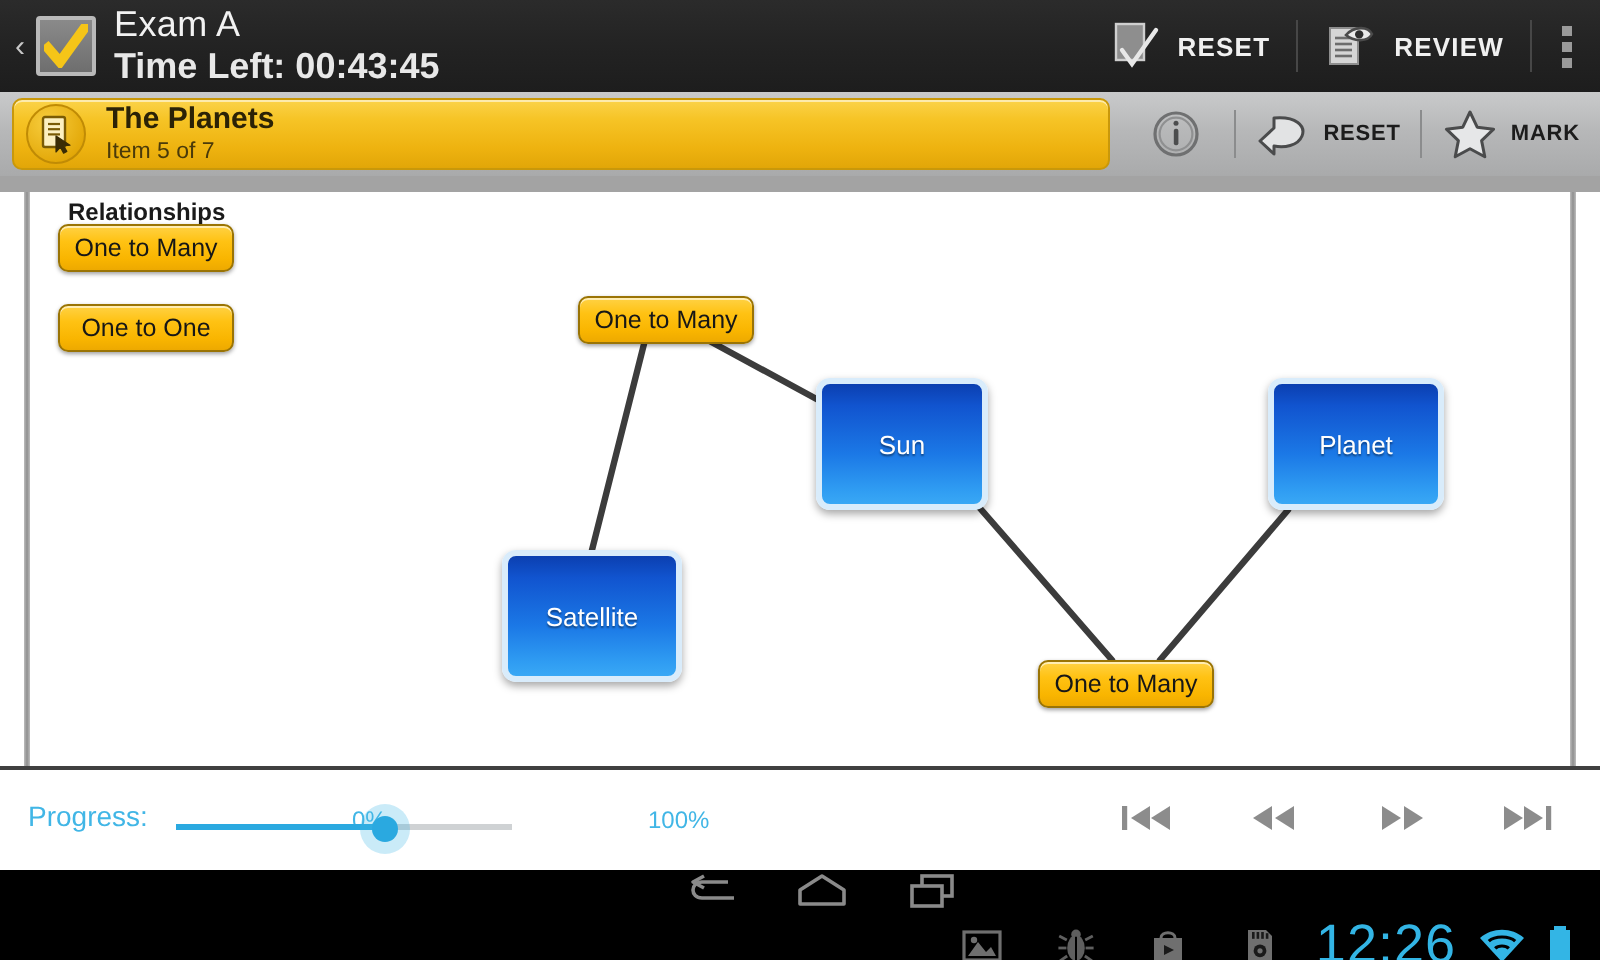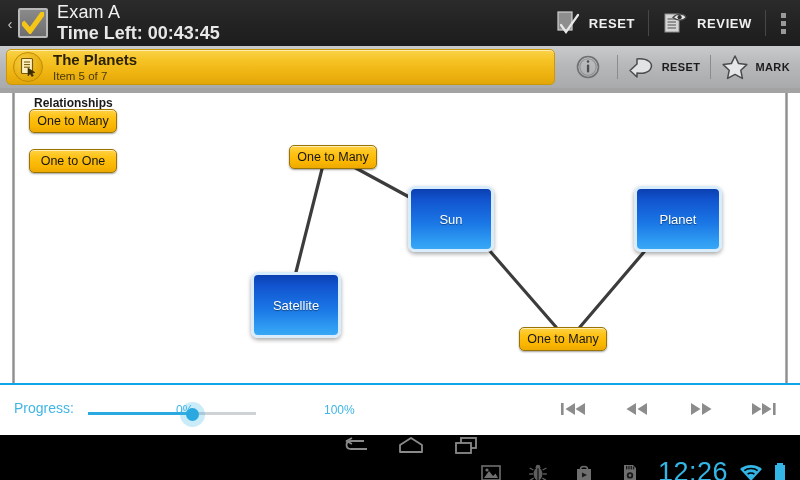--- a/index.html
+++ b/index.html
@@ -80,21 +80,21 @@
     display: flex; align-items: center; height: 42px; padding: 0 10px;
     color: #1c1c1c; font-size: 11px; font-weight: bold; letter-spacing: .4px;
   }
   .ib-act .ic { margin-right: 6px; display: flex; align-items: center; }
   .ib-sep { width: 1px; height: 24px; background: #8b8c8d; }
 
   
   .content {
     position: absolute; left: 0; top: 88px; width: 800px; height: 295px;
     background: #ffffff;
-    border-top: 5px solid #a3a3a3;
+    border-top: 8px solid #a3a3a3;
   }
   .vrule { position: absolute; top: 0; width: 3px; height: 293px;
     background: linear-gradient(to right,#bdbdbd,#8f8f8f 50%,#bdbdbd); }
   .vrule.left  { left: 12px; }
   .vrule.right { left: 785px; }
 
   .palette-label {
     position: absolute; left: 34px; top: 3px;
     font-size: 12px; font-weight: bold; color: #1a1a1a;
   }
@@ -113,21 +113,21 @@
     border: 3px solid #d9ecfb;
     box-shadow: 0 2px 4px rgba(0,0,0,.35);
     display: flex; align-items: center; justify-content: center;
     color: #ffffff; font-size: 13px; text-shadow: 0 1px 1px rgba(0,0,0,.45); text-align: center;
   }
   svg.edges { position: absolute; left: 0; top: 0; width: 800px; height: 293px; }
 
   
   .footer {
     position: absolute; left: 0; top: 383px; width: 800px; height: 52px;
-    background: #ffffff; border-top: 2px solid #0ea5e9;
+    background: #ffffff; border-top: 2px solid #404040;
   }
   .prog-label { position: absolute; left: 14px; top: 15px; font-size: 14px; color: #41b6e6; }
   .prog-min { position: absolute; left: 88px; top: -2px; font-size: 12px; color: #41b6e6; }
   .prog-max { position: absolute; left: 236px; top: -2px; font-size: 12px; color: #41b6e6; }
   .slider-wrap { position: absolute; left: 88px; top: 20px; width: 168px; height: 18px; }
   .track-bg { position: absolute; left: 0; top: 7px; width: 168px; height: 3px; background: #cfd2d4; }
   .track-fill { position: absolute; left: 0; top: 7px; width: 104px; height: 3px; background: #2aa9e0; }
   .thumb-halo {
     position: absolute; left: 92px; top: -3px; width: 25px; height: 25px;
     border-radius: 50%; background: rgba(65,182,230,.28);

